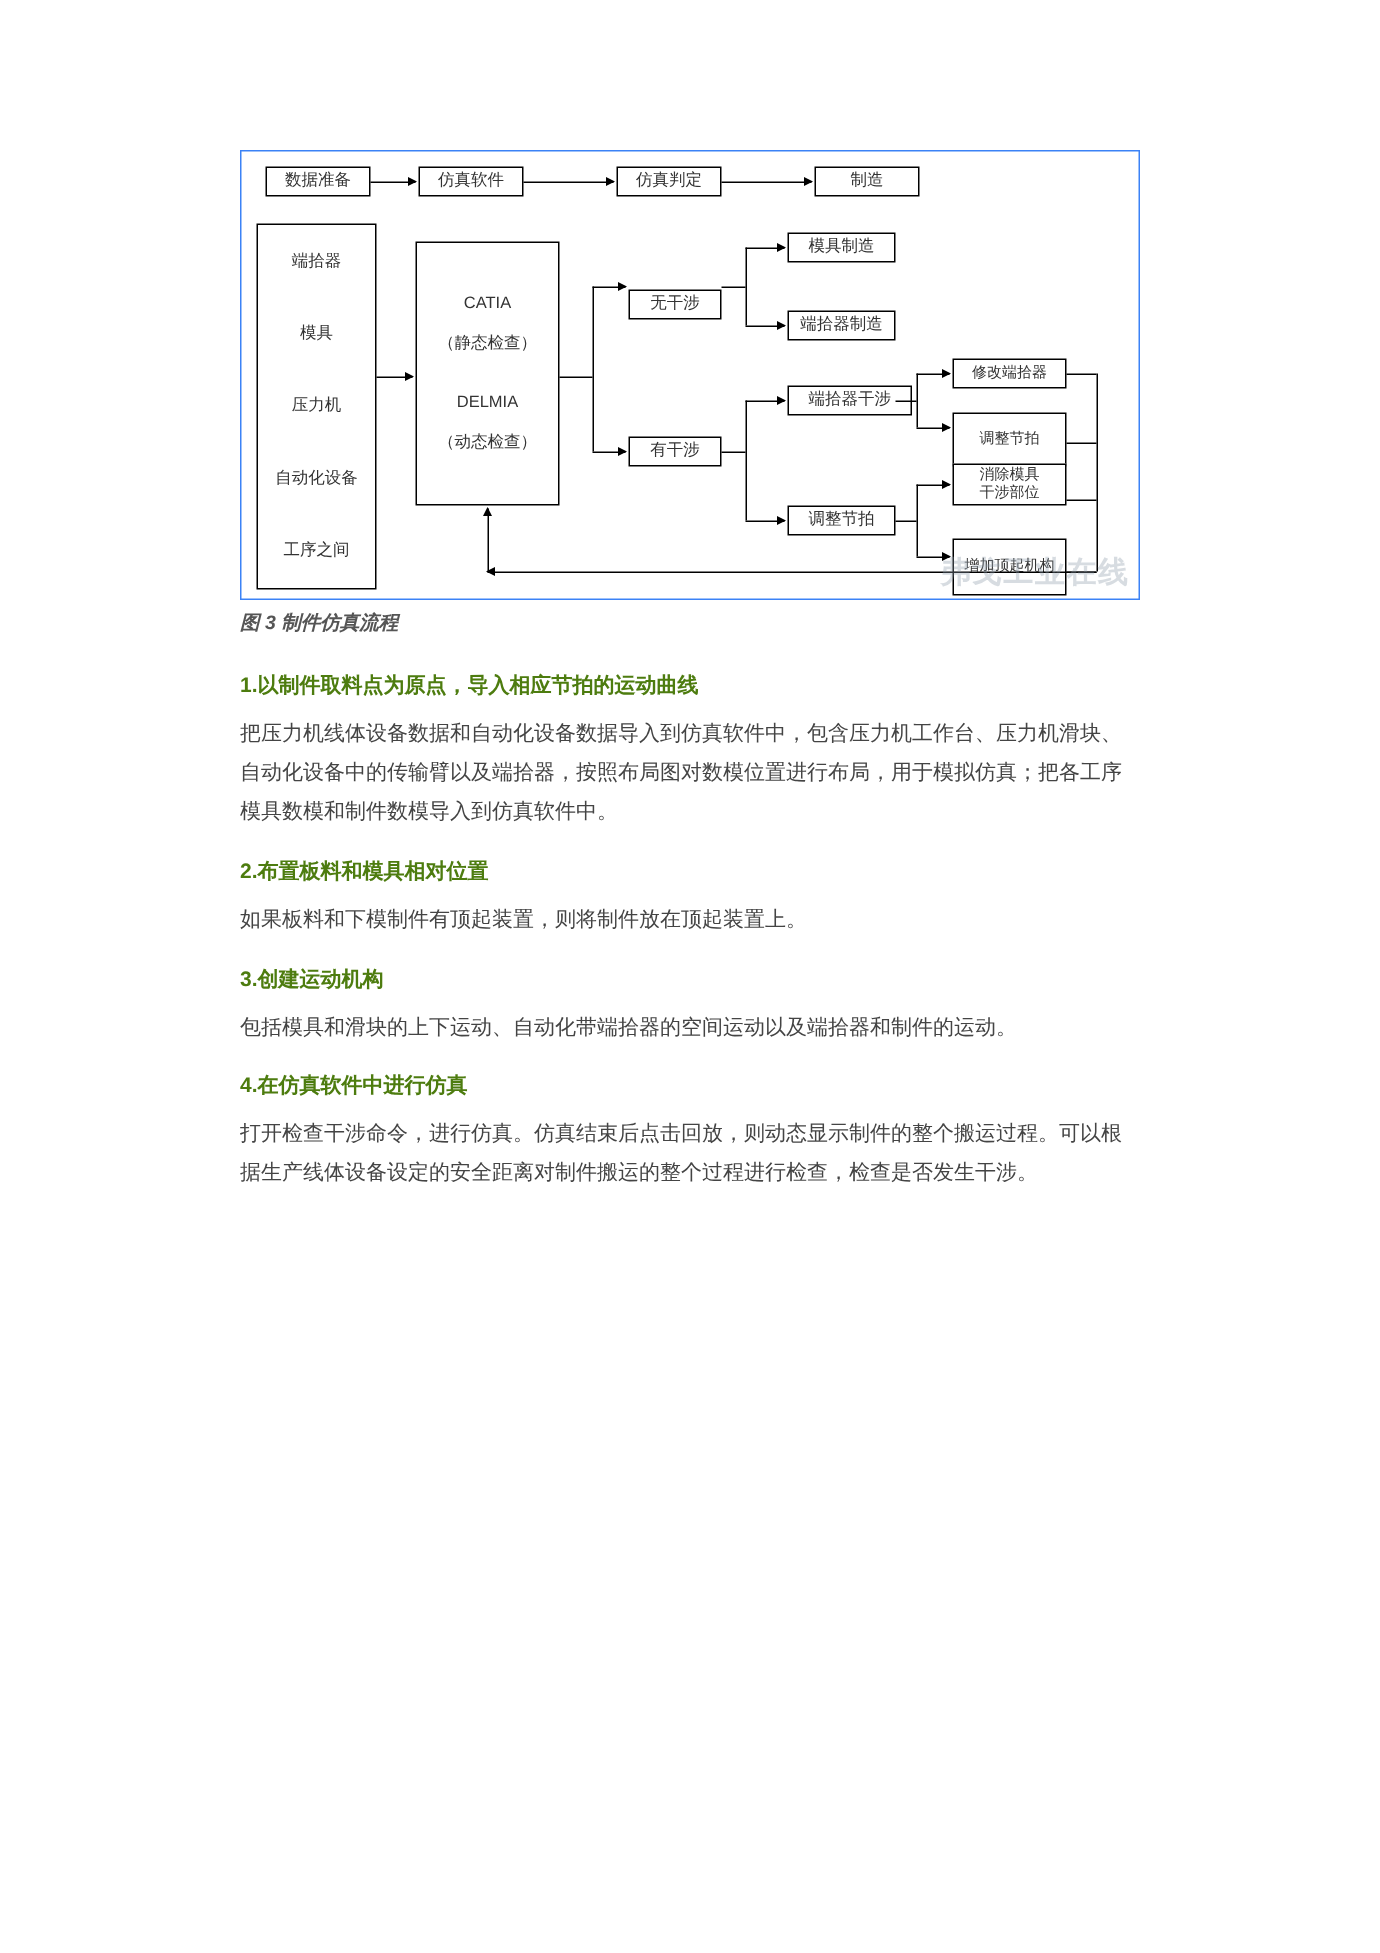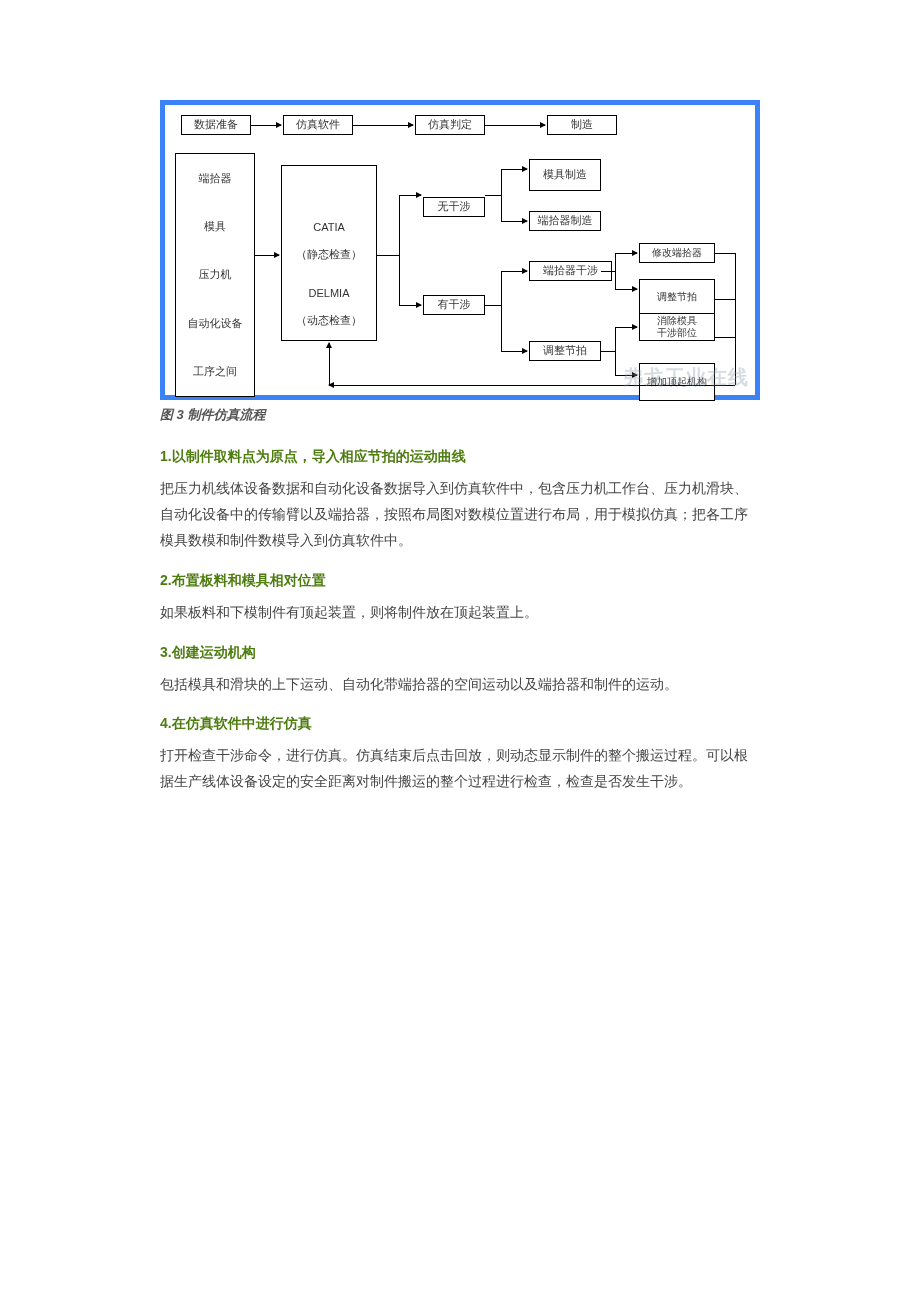--- a/index.html
+++ b/index.html
@@ -13,21 +13,21 @@
     width: 920px;
   }
   .page {
     padding: 100px 160px 80px 160px;
   }
   .diagram-wrap {
     width: 600px;
     margin: 0 0 8px 0;
   }
   .diagram {
-    border: 5px solid #3b82f6;
+    border: 1px solid #3b82f6;
     background: #fff;
     position: relative;
     height: 300px;
     text-decoration: underline;
   }
   .dbox {
     position: absolute;
     border: 1px solid #000;
     background: #fff;
     font-size: 11px;
@@ -124,21 +124,21 @@
           <div>模具</div>
           <div>压力机</div>
           <div>自动化设备</div>
           <div>工序之间</div>
         </div>
       </div>
 
       <div class="arrow-h arr-r" style="left:90px;top:150px;width:24px"></div>
 
       <div class="dbox" style="left:116px;top:60px;width:96px;height:176px;padding:0">
-        <div style="width:100%;height:100%;display:flex;flex-direction:column;justify-content:flex-end;font-size:11px">
+        <div style="width:100%;height:100%;display:flex;flex-direction:column;justify-content:center;font-size:11px">
           <div>
             <div>CATIA</div>
             <div>（静态检查）</div>
           </div>
           <div>
             <div>DELMIA</div>
             <div>（动态检查）</div>
           </div>
         </div>
       </div>
@@ -146,21 +146,21 @@
       <div class="arrow-h" style="left:212px;top:150px;width:22px"></div>
       <div class="arrow-v" style="left:234px;top:90px;height:110px"></div>
       <div class="arrow-h arr-r" style="left:234px;top:90px;width:22px"></div>
       <div class="arrow-h arr-r" style="left:234px;top:200px;width:22px"></div>
 
       <div class="dbox" style="left:258px;top:92px;width:62px;height:20px">无干涉</div>
       <div class="arrow-h" style="left:320px;top:90px;width:16px"></div>
       <div class="arrow-v" style="left:336px;top:64px;height:52px"></div>
       <div class="arrow-h arr-r" style="left:336px;top:64px;width:26px"></div>
       <div class="arrow-h arr-r" style="left:336px;top:116px;width:26px"></div>
-      <div class="dbox" style="left:364px;top:54px;width:72px;height:32px">模具制造</div>
+      <div class="dbox" style="left:364px;top:54px;width:72px;height:20px">模具制造</div>
       <div class="dbox" style="left:364px;top:106px;width:72px;height:20px">端拾器制造</div>
 
       <div class="dbox" style="left:258px;top:190px;width:62px;height:20px">有干涉</div>
       <div class="arrow-h" style="left:320px;top:200px;width:16px"></div>
       <div class="arrow-v" style="left:336px;top:166px;height:80px"></div>
       <div class="arrow-h arr-r" style="left:336px;top:166px;width:26px"></div>
       <div class="arrow-h arr-r" style="left:336px;top:246px;width:26px"></div>
 
       <div class="dbox" style="left:364px;top:156px;width:83px;height:20px">端拾器干涉</div>
       <div class="dbox" style="left:364px;top:236px;width:72px;height:20px">调整节拍</div>

